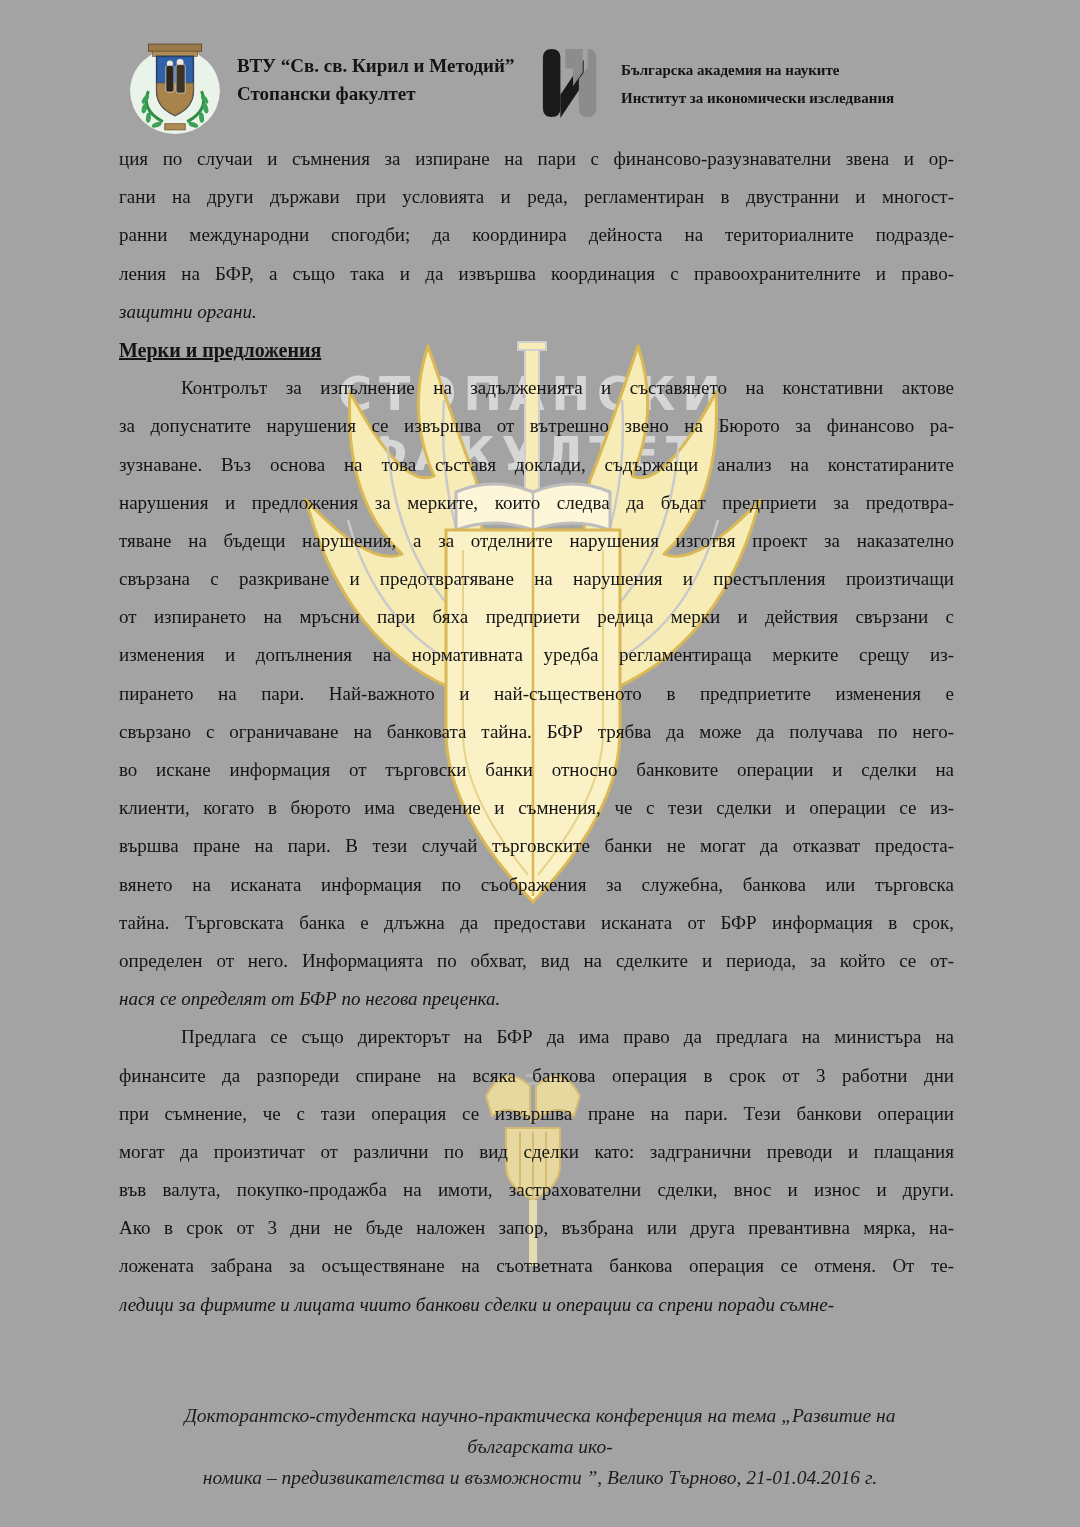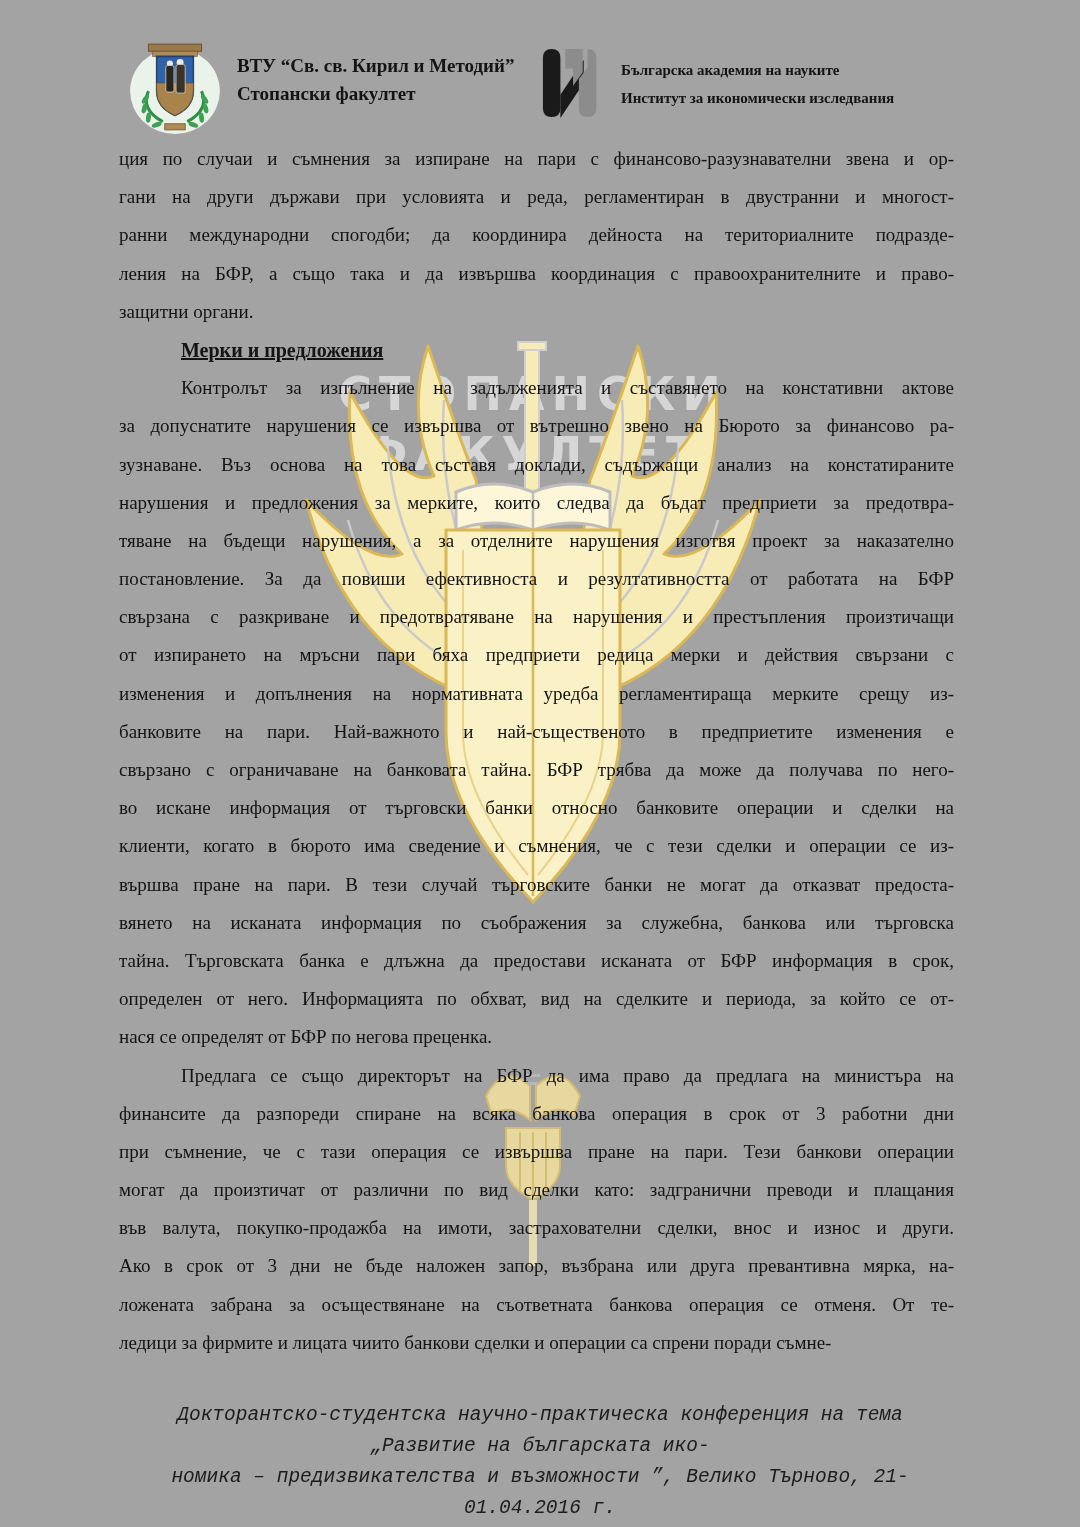--- a/index.html
+++ b/index.html
@@ -18,30 +18,30 @@
   .wm-big   { position:absolute; left:278px; top:340px; width:510px; height:590px; z-index:0; }
   .wm-small { position:absolute; left:478px; top:1058px; width:110px; height:215px; z-index:0; opacity:.85; }
 
   
   .content { position:absolute; left:119px; top:140px; width:835px; z-index:2; font-size:19px; }
   .tline {
     height:38.2px; line-height:38.2px; overflow:hidden;
     text-align:justify; text-align-last:justify;
   }
   .tline.first { text-indent:62px; }
-  .tline.last  { text-align-last:left; }
+  .tline.last  { text-align-last:left;font-style:italic; }
   .hrow { height:38.2px; line-height:38.2px; }
   .hrow span {
-    font-weight:bold; text-decoration:underline; margin-left:62px; font-size:20px;
+    font-weight:bold; text-decoration:underline; font-size:20px;
   }
 
   
   .footer {
     position:absolute; left:130px; top:1400px; width:820px; z-index:2;
-    text-align:center; font-style:italic; font-size:19.5px; line-height:31px; color:#1c1c1c;font-family:Liberation Mono, monospace;
+    text-align:center; font-style:italic; font-size:19.5px; line-height:31px; color:#1c1c1c;
   }
 </style>
 </head>
 <body>
 
 <div class="page">
 
   <div class="hdr-logo-left">
     <svg width="94" height="98" viewBox="0 0 92 96">
       <ellipse cx="46" cy="52" rx="44" ry="42" fill="#eaf3ea"></ellipse>
@@ -142,25 +142,24 @@
       </div>
     <div class="hrow">
       <span>Мерки и предложения</span>
     </div>
     <div>
         <div class="tline first">Контролът за изпълнение на задълженията и съставянето на констативни актове</div>
         <div class="tline">за допуснатите нарушения се извършва от вътрешно звено на Бюрото за финансово ра-</div>
         <div class="tline">зузнаване. Въз основа на това съставя доклади, съдържащи анализ на констатираните</div>
         <div class="tline">нарушения и предложения за мерките, които следва да бъдат предприети за предотвра-</div>
         <div class="tline">тяване на бъдещи нарушения, а за отделните нарушения изготвя проект за наказателно</div>
-        <div class="tline">постановление. За да повиши ефективноста и резултативността от работата на БФР</div>
         <div class="tline">свързана с разкриване и предотвратяване на нарушения и престъпления произтичащи</div>
         <div class="tline">от изпирането на мръсни пари бяха предприети редица мерки и действия свързани с</div>
         <div class="tline">изменения и допълнения на нормативната уредба регламентираща мерките срещу из-</div>
-        <div class="tline">банковите на пари. Най-важното и най-същественото в предприетите изменения е</div>
+        <div class="tline">пирането на пари. Най-важното и най-същественото в предприетите изменения е</div>
         <div class="tline">свързано с ограничаване на банковата тайна. БФР трябва да може да получава по него-</div>
         <div class="tline">во искане информация от търговски банки относно банковите операции и сделки на</div>
         <div class="tline">клиенти, когато в бюрото има сведение и съмнения, че с тези сделки и операции се из-</div>
         <div class="tline">вършва пране на пари. В тези случай търговските банки не могат да отказват предоста-</div>
         <div class="tline">вянето на исканата информация по съображения за служебна, банкова или търговска</div>
         <div class="tline">тайна. Търговската банка е длъжна да предостави исканата от БФР информация в срок,</div>
         <div class="tline">определен от него. Информацията по обхват, вид на сделките и периода, за който се от-</div>
         <div class="tline last">нася се определят от БФР по негова преценка.</div>
       </div>
     <div>

